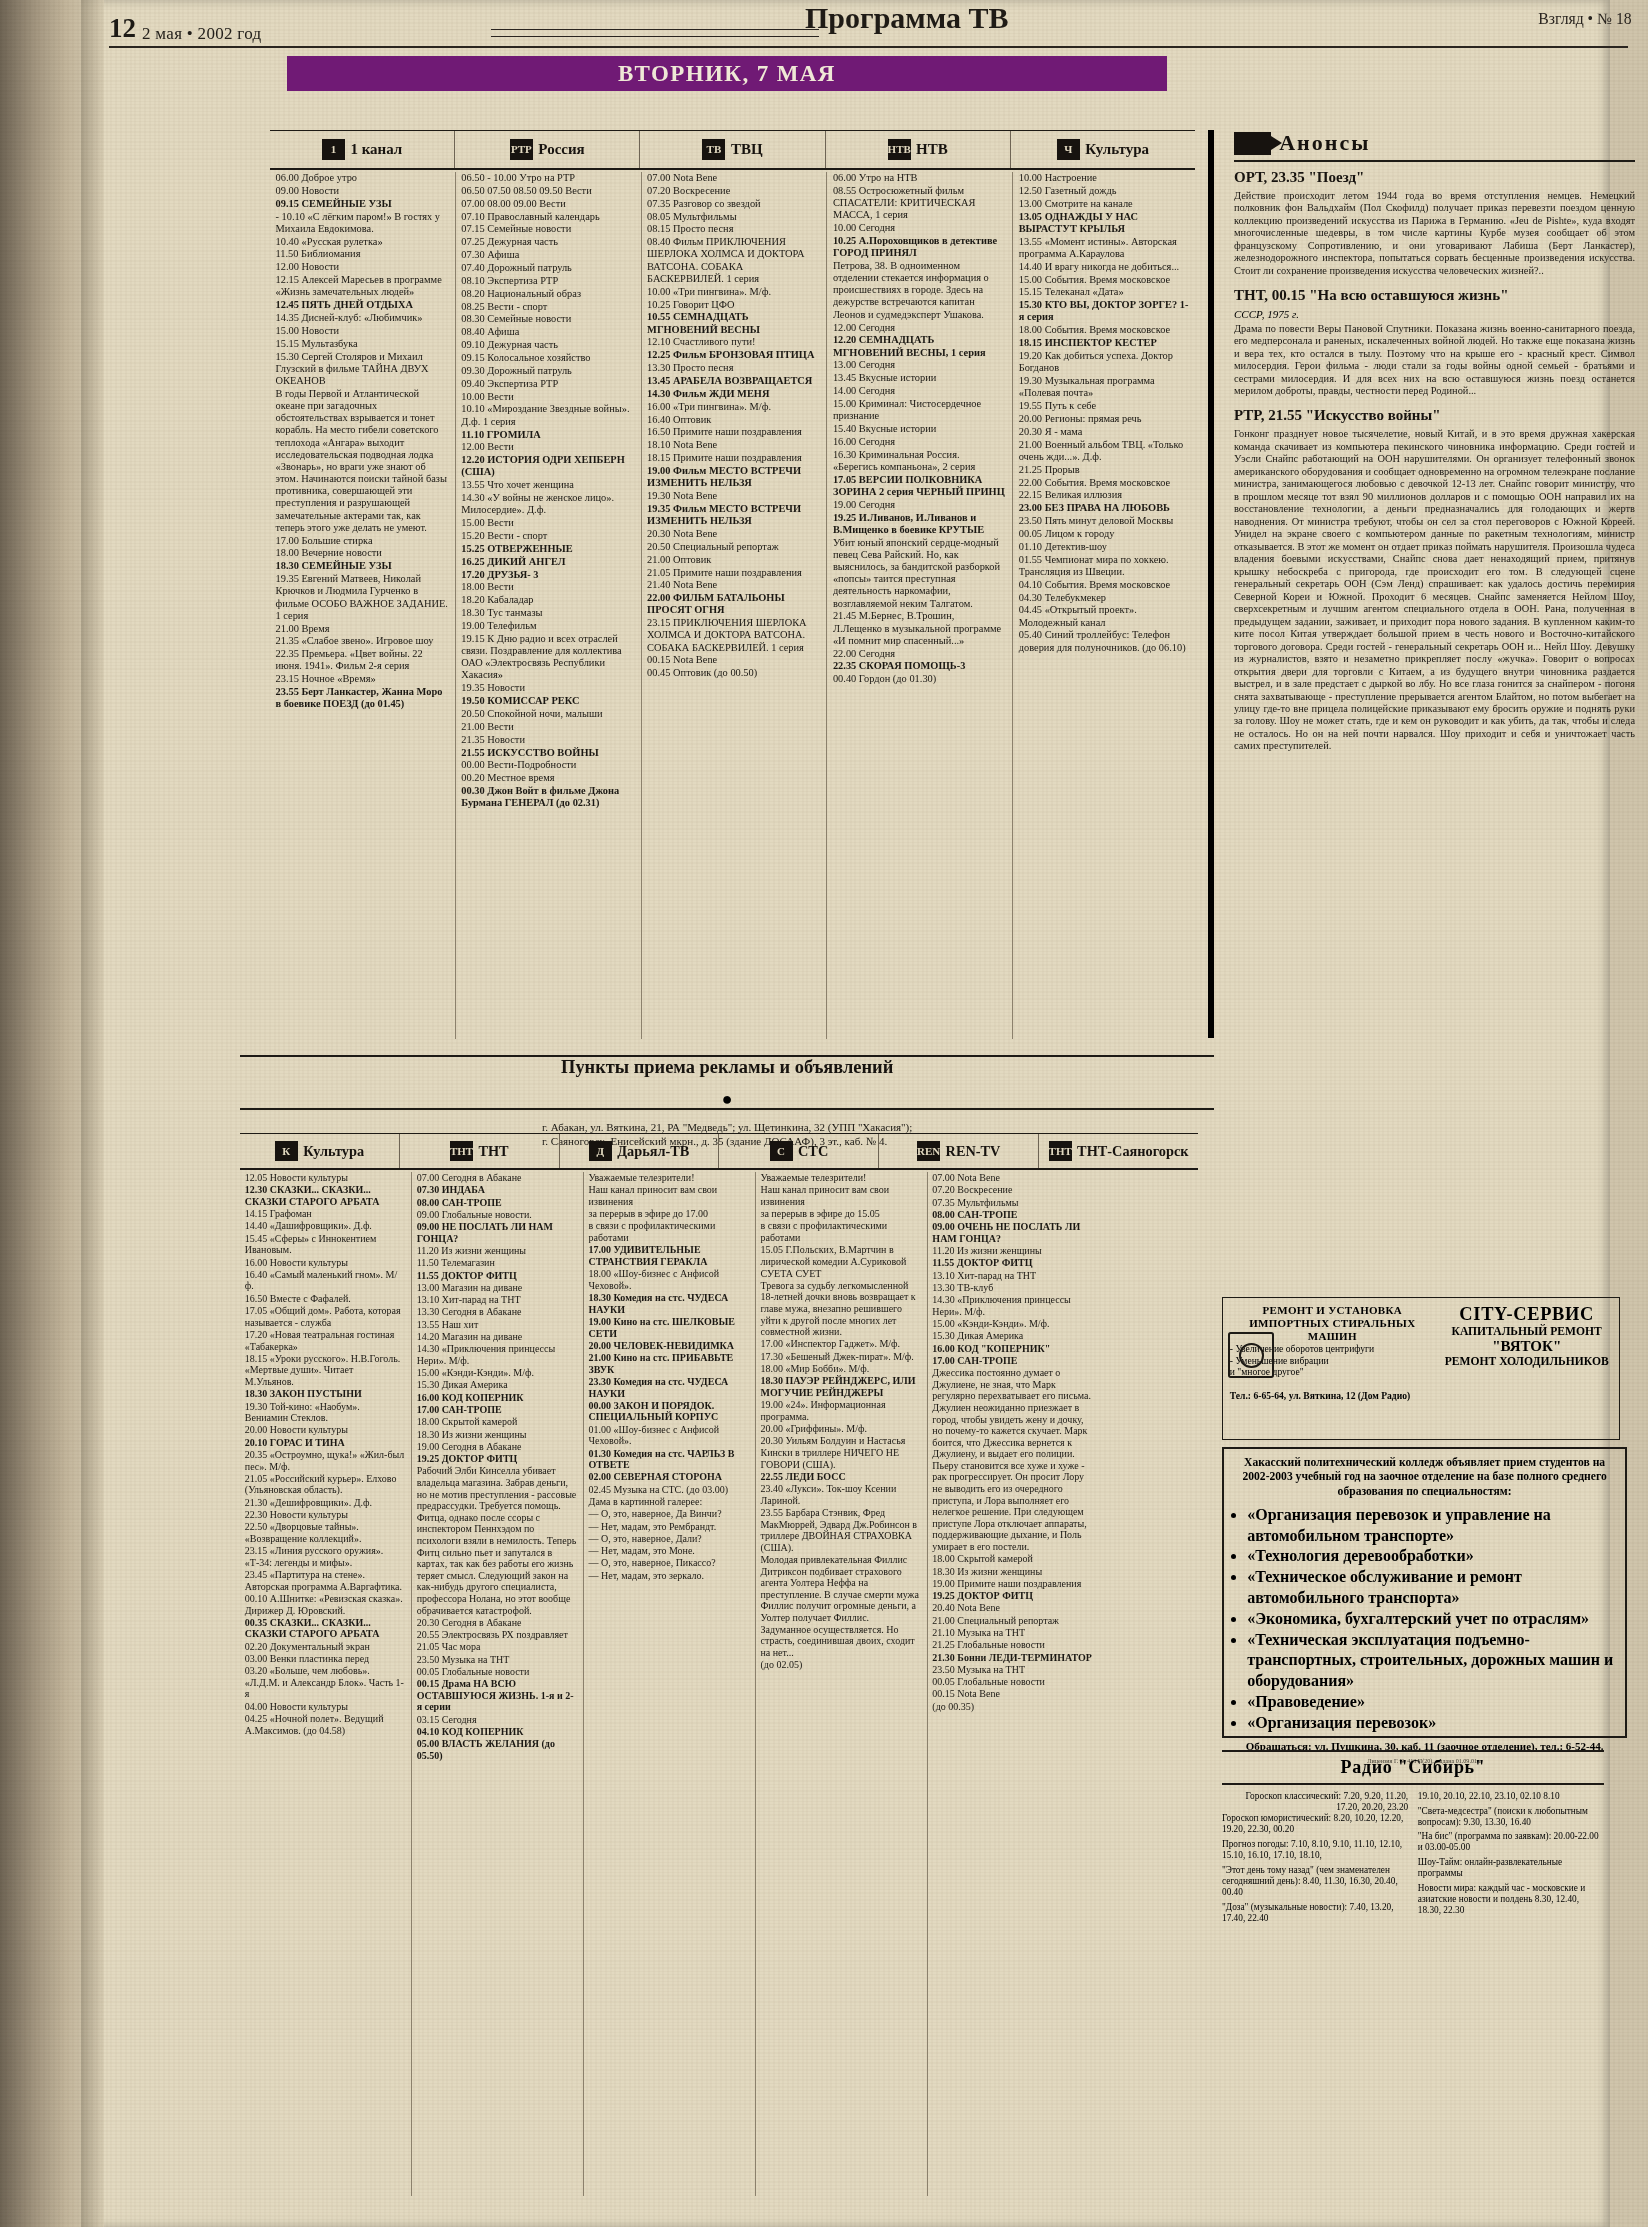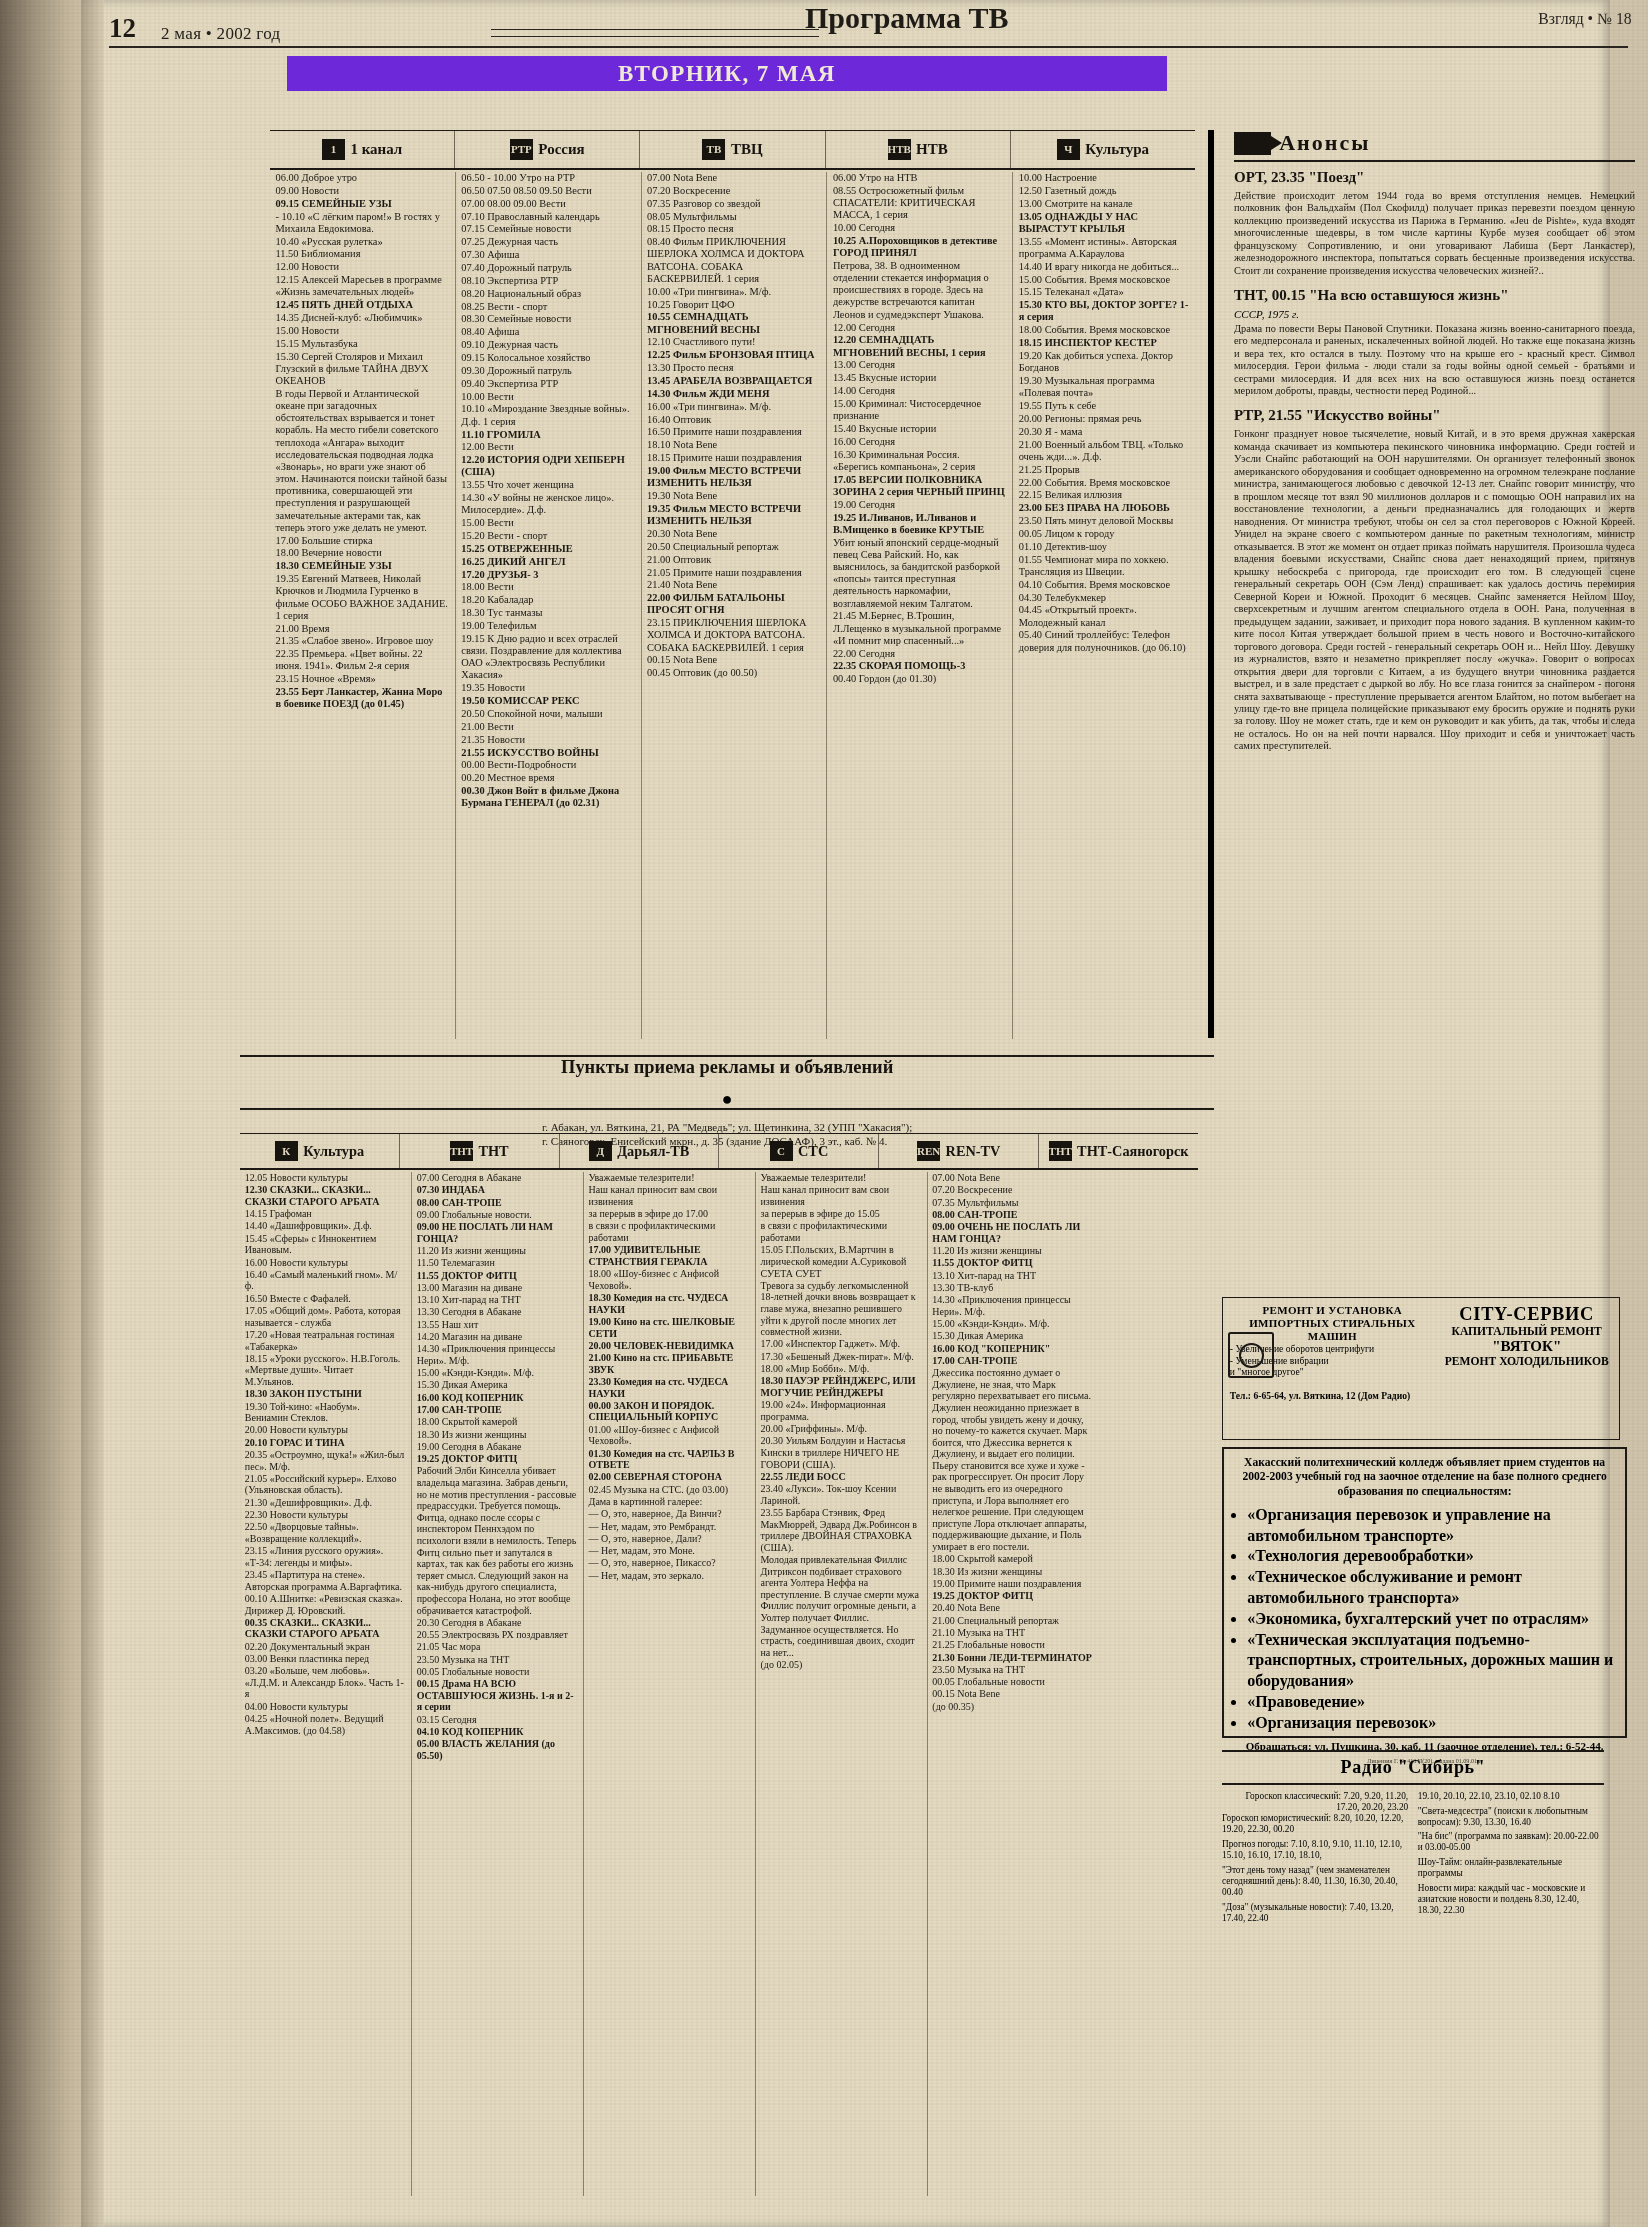--- a/index.html
+++ b/index.html
@@ -37,21 +37,21 @@
     mix-blend-mode:multiply;
   }
   .shadow-left{
     position:absolute; left:0; top:0; width:89px; height:2227px;
     background:linear-gradient(to right,#6e6454,#a39680 40%,#c3b69c 75%, #cfc4ab);
   }
 
   
   .masthead {
     position:absolute; left:109px; right:20.5px; top:5.5px; height:38px;
-    display:flex; align-items:flex-end; gap:25px;
+    display:flex; align-items:flex-end; gap:6px;
     border-bottom:2px solid #2a2520;
     padding-bottom:2.7px;
   }
   .folio { font-size:27px; font-weight:bold; color:#1d1a15; }
   .mast-date { font-size:17px; color:#23201b; letter-spacing:0.3px; }
   .mast-title {
     position:absolute; left:805px; top:1.4px;
     font-size:30px; font-weight:bold; color:#1f1b16;
     font-family:"Liberation Serif", serif;
   }
@@ -60,21 +60,21 @@
     font-size:15.7px; color:#2a2520;
   }
   .mast-rules{
     position:absolute; left:382px; top:23px; width:328px; height:6.8px;
     border-top:1.4px solid #2a2520; border-bottom:1.4px solid #2a2520;
   }
 
   
   .day-banner {
     position:absolute; left:287px; top:56px; width:880px; height:35px;
-    background:#6d28d9; color:#efe8d6;
+    background:#701a75; color:#efe8d6;
     display:flex; align-items:center; justify-content:center;
     font-size:23px; font-weight:bold; letter-spacing:1.4px;
   }
 
   
   .chan-row{
     position:absolute; left:270px; top:130px; width:925px; height:37px;
     display:flex; border-bottom:2px solid #1d1a15; border-top:1.4px solid #1d1a15;
   }
   .chan-cell{

